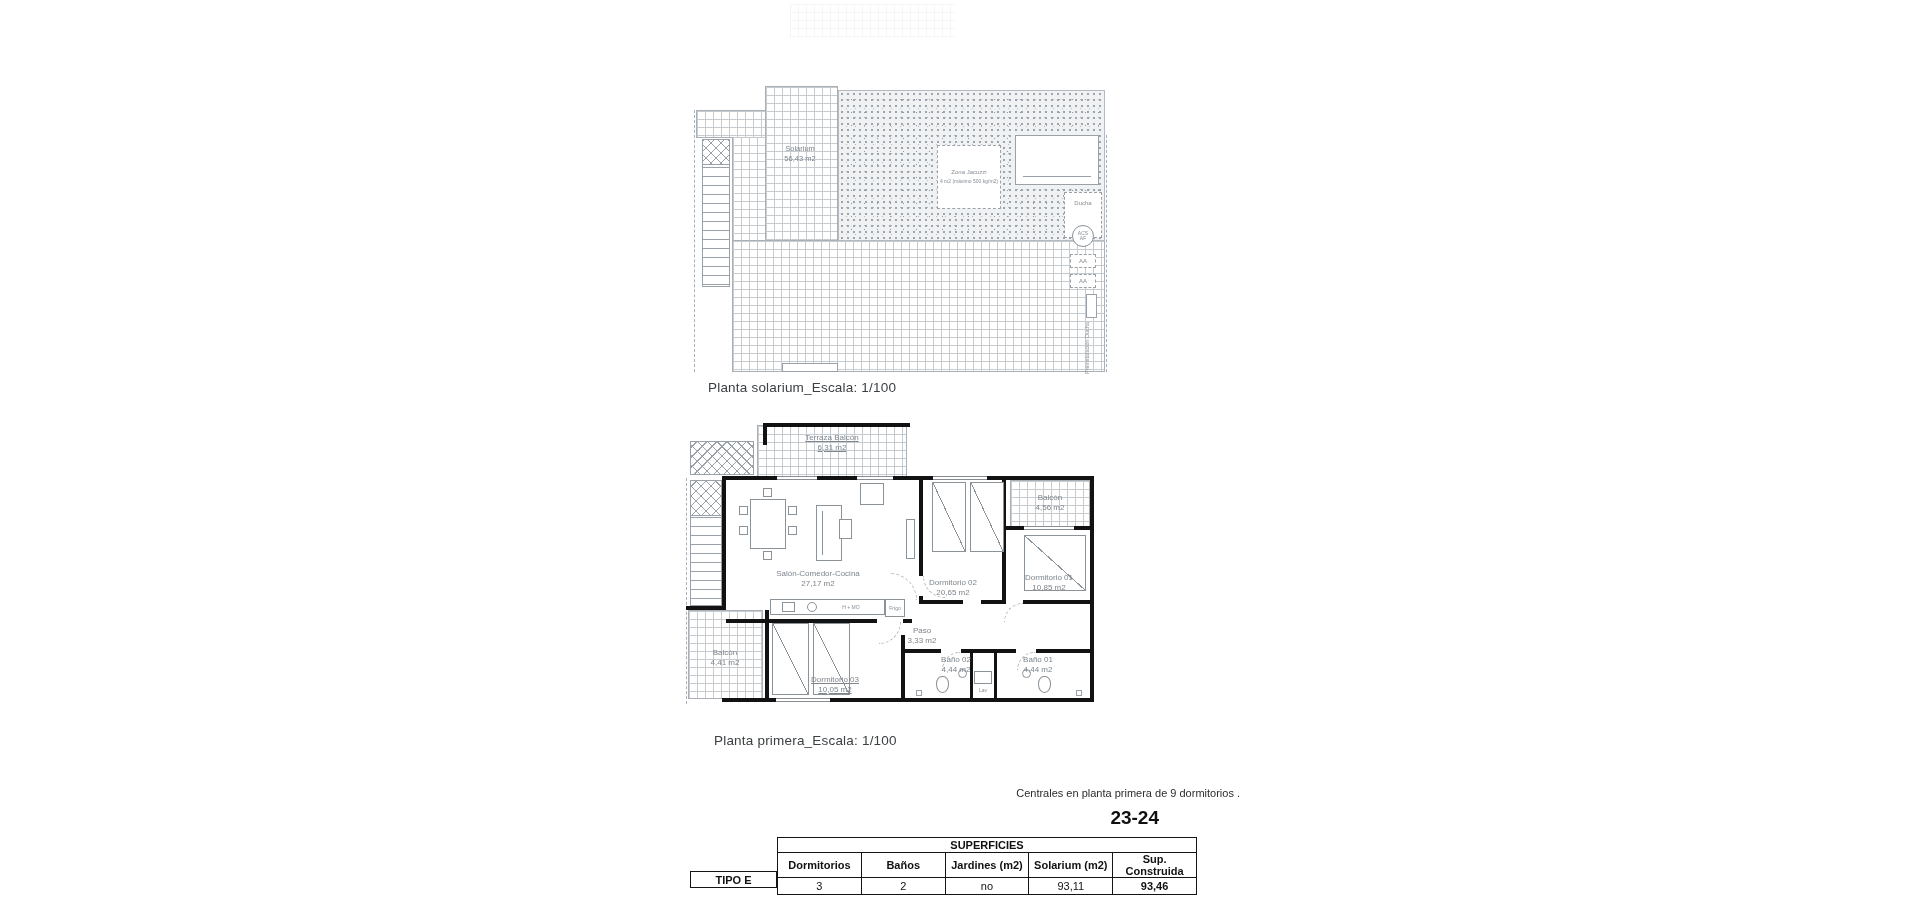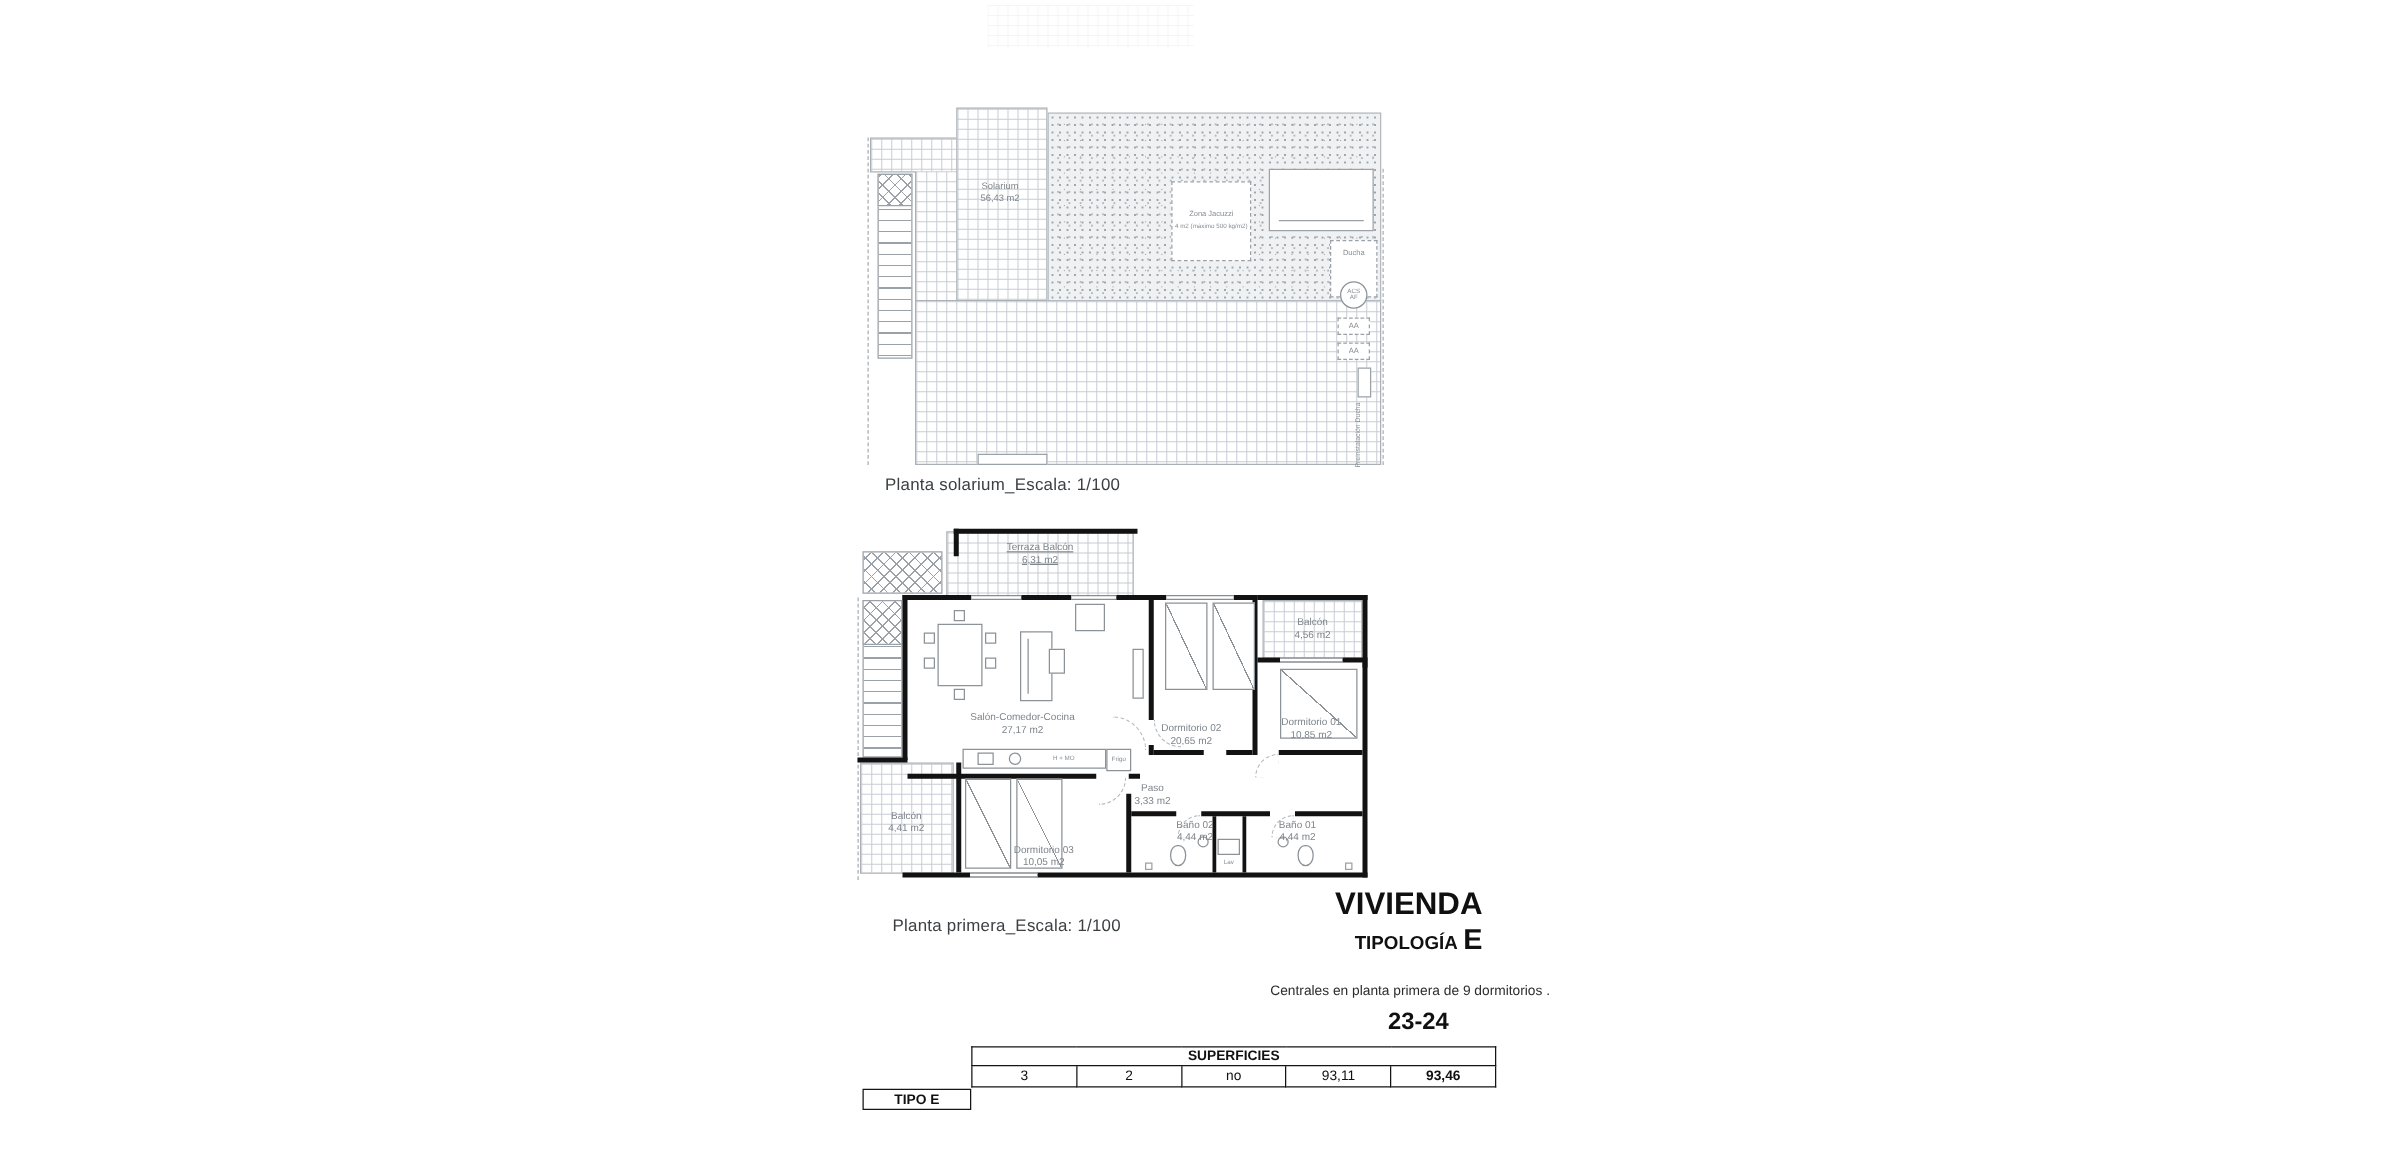--- a/index.html
+++ b/index.html
@@ -222,47 +222,47 @@
       <div>3,33 m2</div>
     </div>
     <div class="abs lbl" style="left:245px;top:232px;width:50px;">
       <div>Baño 02</div>
       <div>4,44 m2</div>
     </div>
     <div class="abs lbl" style="left:327px;top:232px;width:50px;">
       <div>Baño 01</div>
       <div>4,44 m2</div>
     </div>
-    <div class="abs lbl" style="left:118px;top:252px;width:62px;">
+    <div class="abs lbl" style="left:118px;top:252px;width:62px;text-decoration:underline;">
       <div>Dormitorio 03</div>
       <div>10,05 m2</div>
     </div>
     <div class="abs lbl" style="left:8px;top:225px;width:62px;">
       <div>Balcón</div>
       <div>4,41 m2</div>
     </div>
 
     <div class="abs caption" style="left:28px;top:310px;">Planta primera_Escala: 1/100</div>
   </div>
 
-  <div class="abs" style="left:1020px;top:710px;width:166px;text-align:right;">
-    <div class="vivienda">VIVIENDA</div>
-    <div style="margin-top:2px;">
-      <span class="tipologia">TIPOLOGÍA</span>
-      <span class="tip-letter">E</span>
-    </div>
-  </div>
   <div class="abs desc" style="left:1000px;top:787px;width:240px;text-align:right;">Centrales en planta primera de 9 dormitorios .</div>
   <div class="abs units" style="left:1095px;top:807px;width:64px;text-align:right;">23-24</div>
 
   <div class="abs rowlabel" style="left:690px;top:871px;width:87px;height:17px;">TIPO E</div>
   <table class="sup abs" style="left:777px;top:837px;width:420px;">
     <tbody>
         <tr>
       <th colspan="5" style="height:14px;">SUPERFICIES</th>
+    </tr>
+    <tr>
+      <th style="width:84px;height:18px;">Dormitorios</th>
+      <th style="width:84px;">Baños</th>
+      <th style="width:84px;">Jardines (m2)</th>
+      <th style="width:84px;">Solarium (m2)</th>
+      <th style="width:84px;">Sup. Construida</th>
     </tr>
     <tr>
       <td>3</td>
       <td>2</td>
       <td>no</td>
       <td>93,11</td>
       <td class="bold">93,46</td>
     </tr>
   </tbody>
     </table>

